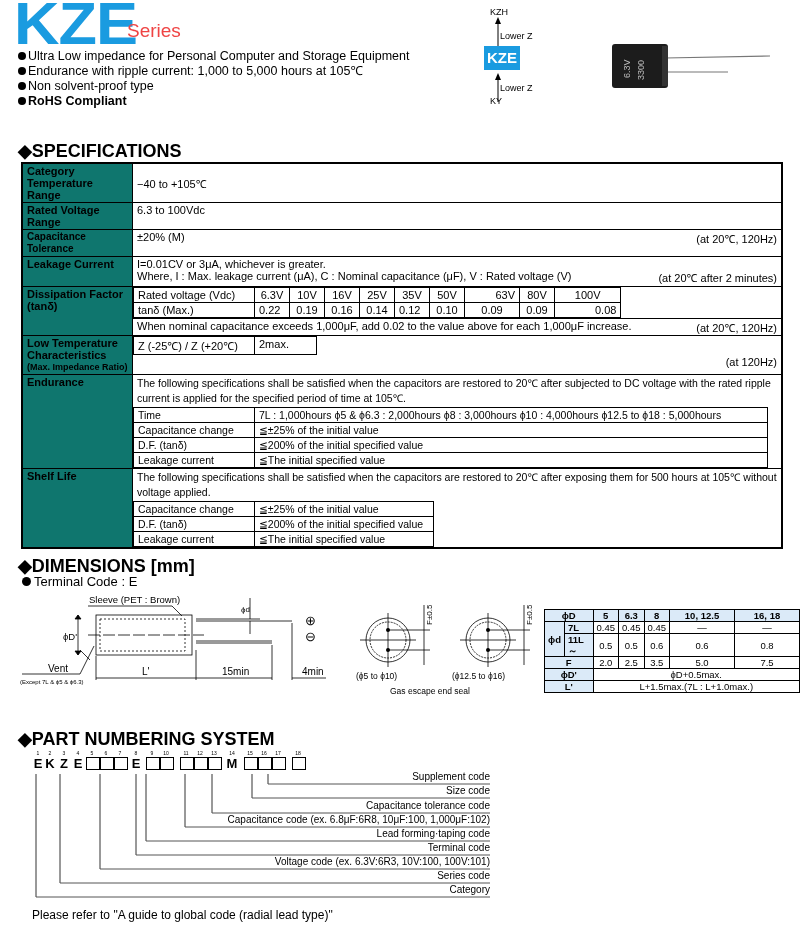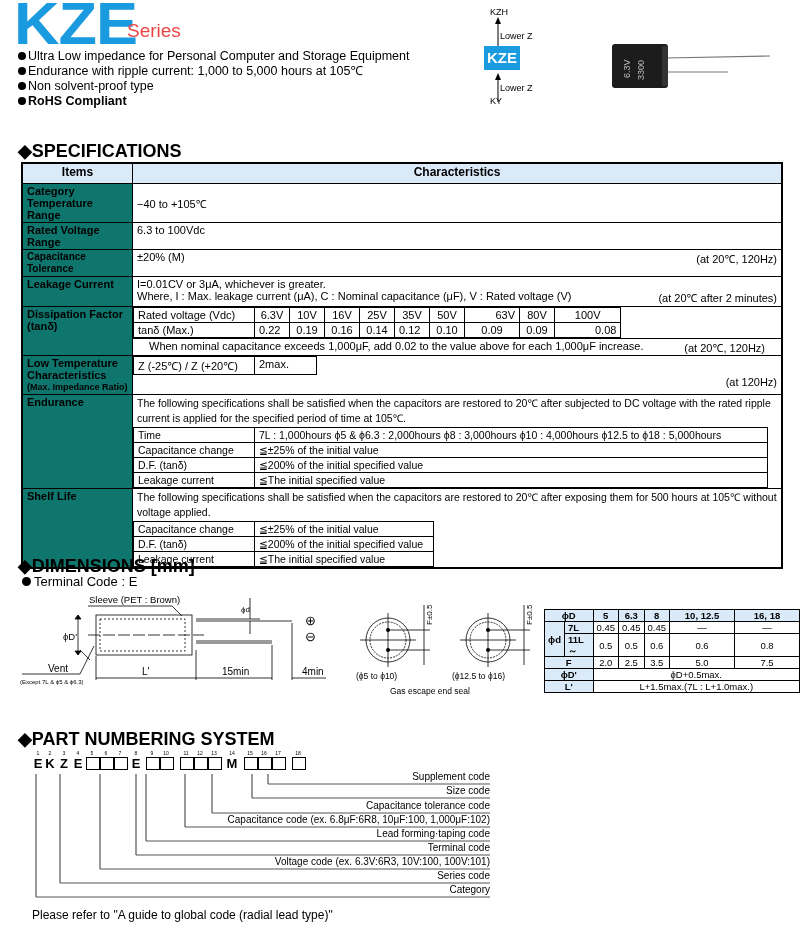--- a/index.html
+++ b/index.html
@@ -64,24 +64,20 @@
   <rect x="2" y="4" width="56" height="44" rx="3" fill="#1c1c1c"></rect>
   <rect x="52" y="6" width="6" height="40" fill="#333"></rect>
   <text x="20" y="38" fill="#bbb" font-size="9" transform="rotate(-90 20 38)" font-family="Liberation Sans, sans-serif">6.3V</text>
   <text x="34" y="40" fill="#bbb" font-size="9" transform="rotate(-90 34 40)" font-family="Liberation Sans, sans-serif">3300</text>
 </svg>
 
 <div class="abs h-sec" style="top:140px">◆SPECIFICATIONS</div>
 
 <table class="spec">
   <tbody>
-      <tr>
-    <th>Items</th>
-    <th>Characteristics</th>
-  </tr>
   <tr>
     <td class="item" style="height:28px">Category Temperature Range</td>
     <td style="vertical-align:middle">−40 to +105℃</td>
   </tr>
   <tr>
     <td class="item">Rated Voltage Range</td>
     <td>6.3 to 100Vdc</td>
   </tr>
   <tr>
     <td class="item" style="font-weight:normal;font-size:10px"><span style="font-weight:bold">Capacitance Tolerance</span></td>
@@ -121,21 +117,21 @@
                 <td style="text-align: center;">0.16</td>
                 <td style="text-align: center;">0.14</td>
                 <td style="text-align: left;">0.12</td>
                 <td style="text-align: center;">0.10</td>
                 <td style="text-align: center;">0.09</td>
                 <td style="text-align: center;">0.09</td>
                 <td style="text-align: center; padding-left: 40px;">0.08</td>
               </tr>
       </tbody>
           </table>
-      <div style="padding:1px 16px;border-top:1px solid #000"><span>When nominal capacitance exceeds 1,000μF, add 0.02 to the value above for each 1,000μF increase.</span><span class="right">(at 20℃, 120Hz)</span></div>
+      <div style="padding:1px 4px;border-top:1px solid #000"><span>When nominal capacitance exceeds 1,000μF, add 0.02 to the value above for each 1,000μF increase.</span><span class="right">(at 20℃, 120Hz)</span></div>
     </td>
   </tr>
   <tr>
     <td class="item">
           <div>Low Temperature Characteristics</div>
           <div class="sub">(Max. Impedance Ratio)</div>
         </td>
     <td style="padding:0">
       <table class="inner">
         <tbody>

